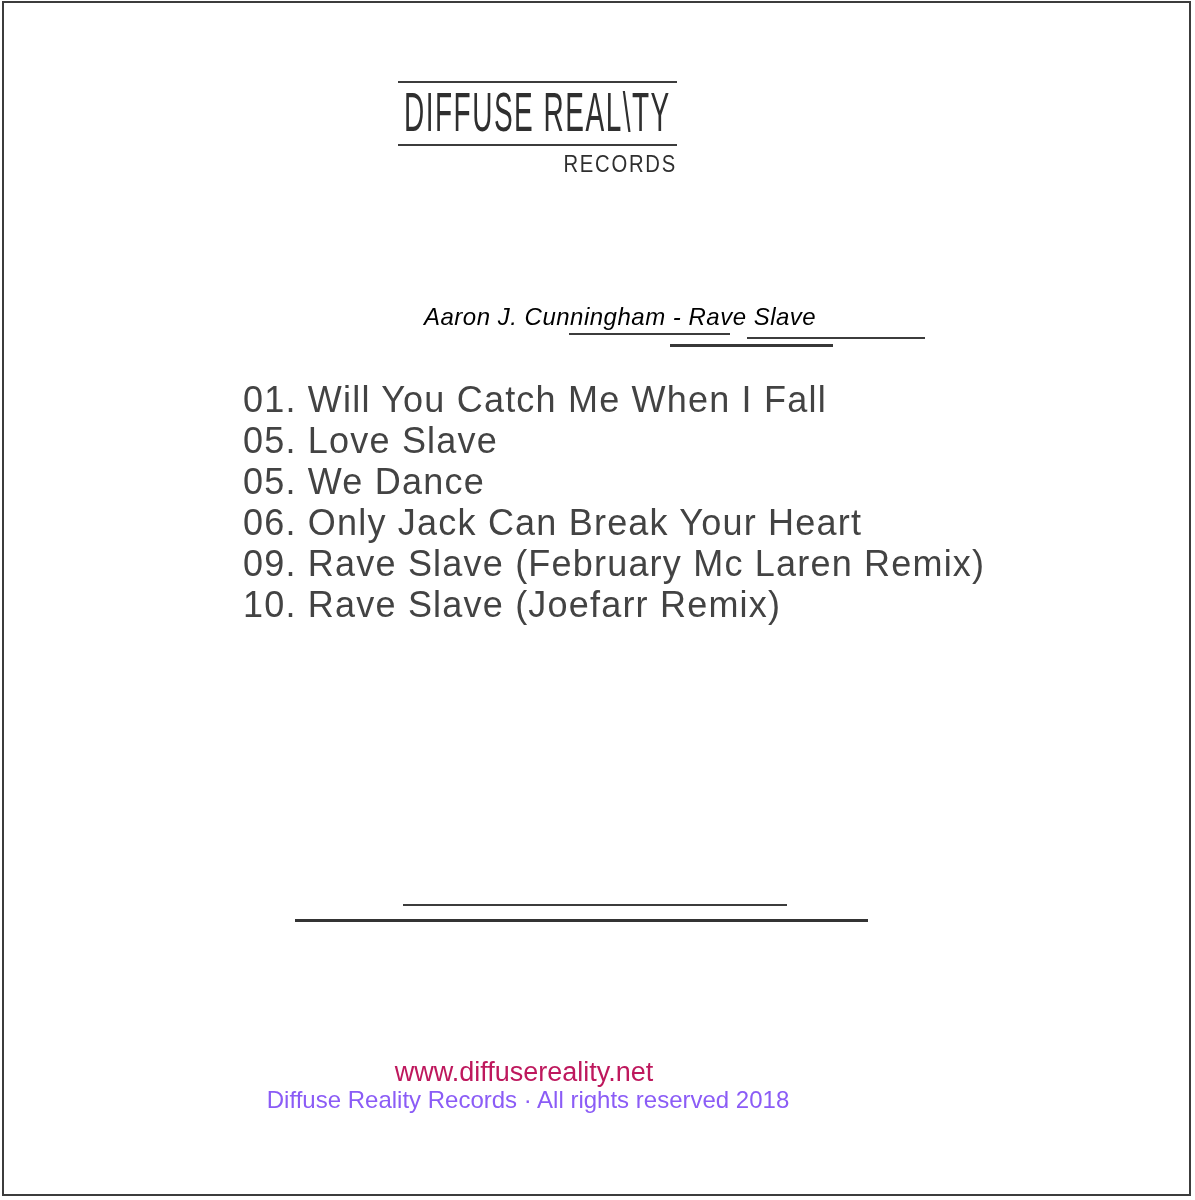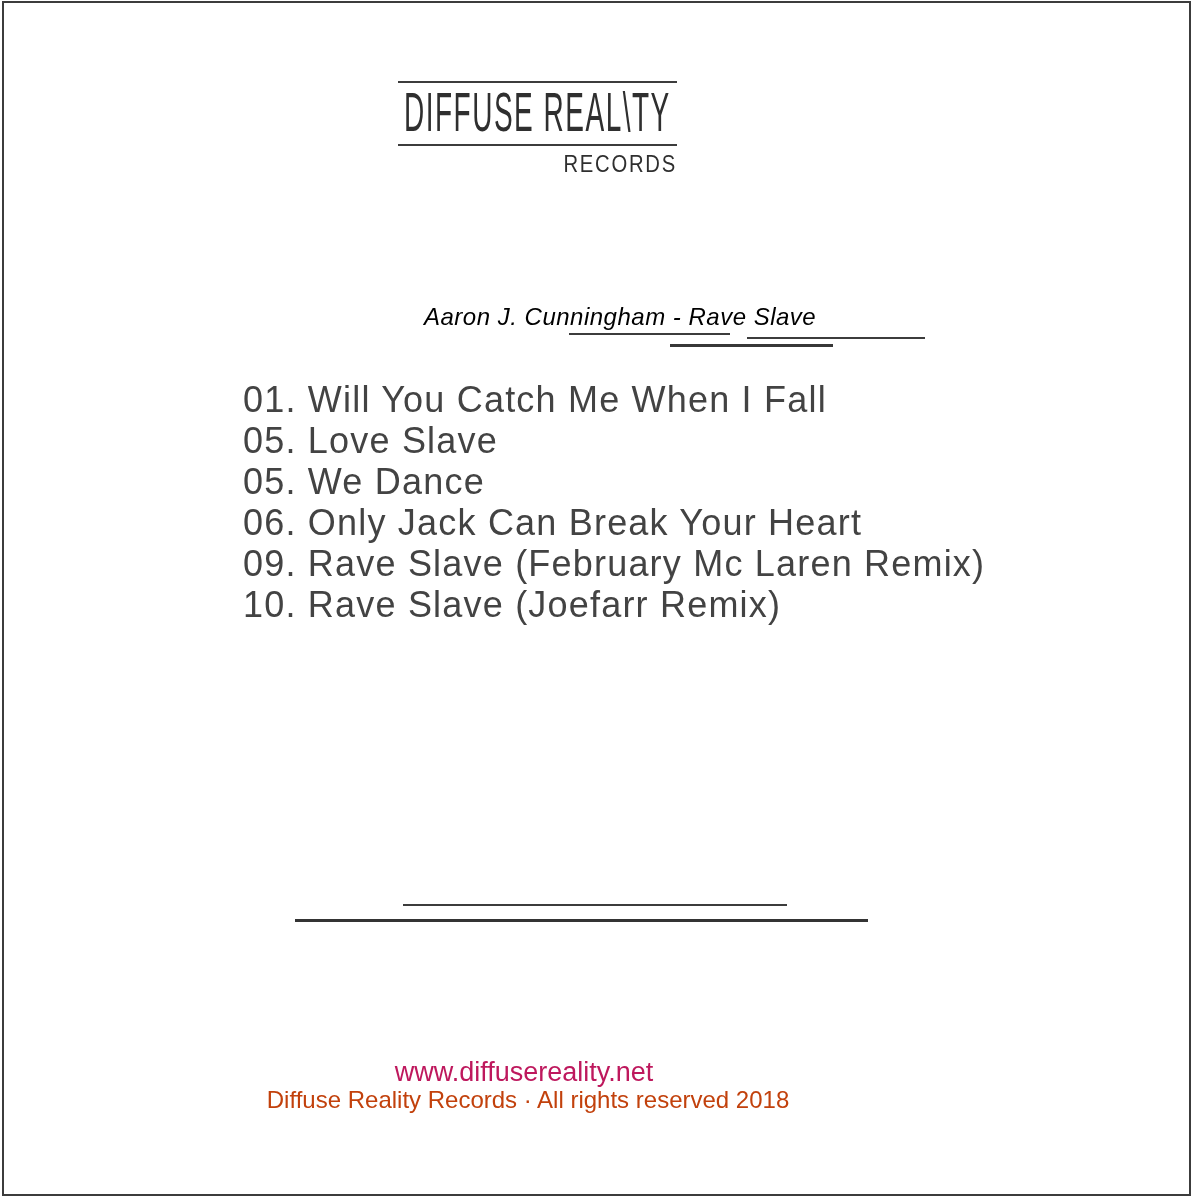--- a/index.html
+++ b/index.html
@@ -107,21 +107,21 @@
     white-space: nowrap;
     margin-top: 16px;
   }
   .copyright {
     position: absolute;
     left: 528px;
     top: 1086px;
     transform: translateX(-50%);
     font-size: 24px;
     line-height: 28px;
-    color: #c2410c;
+    color: #8b5cf6;
     white-space: nowrap;
   }
 </style>
 </head>
 <body>
 
 <div>
 
   <div class="frame"></div>
 

